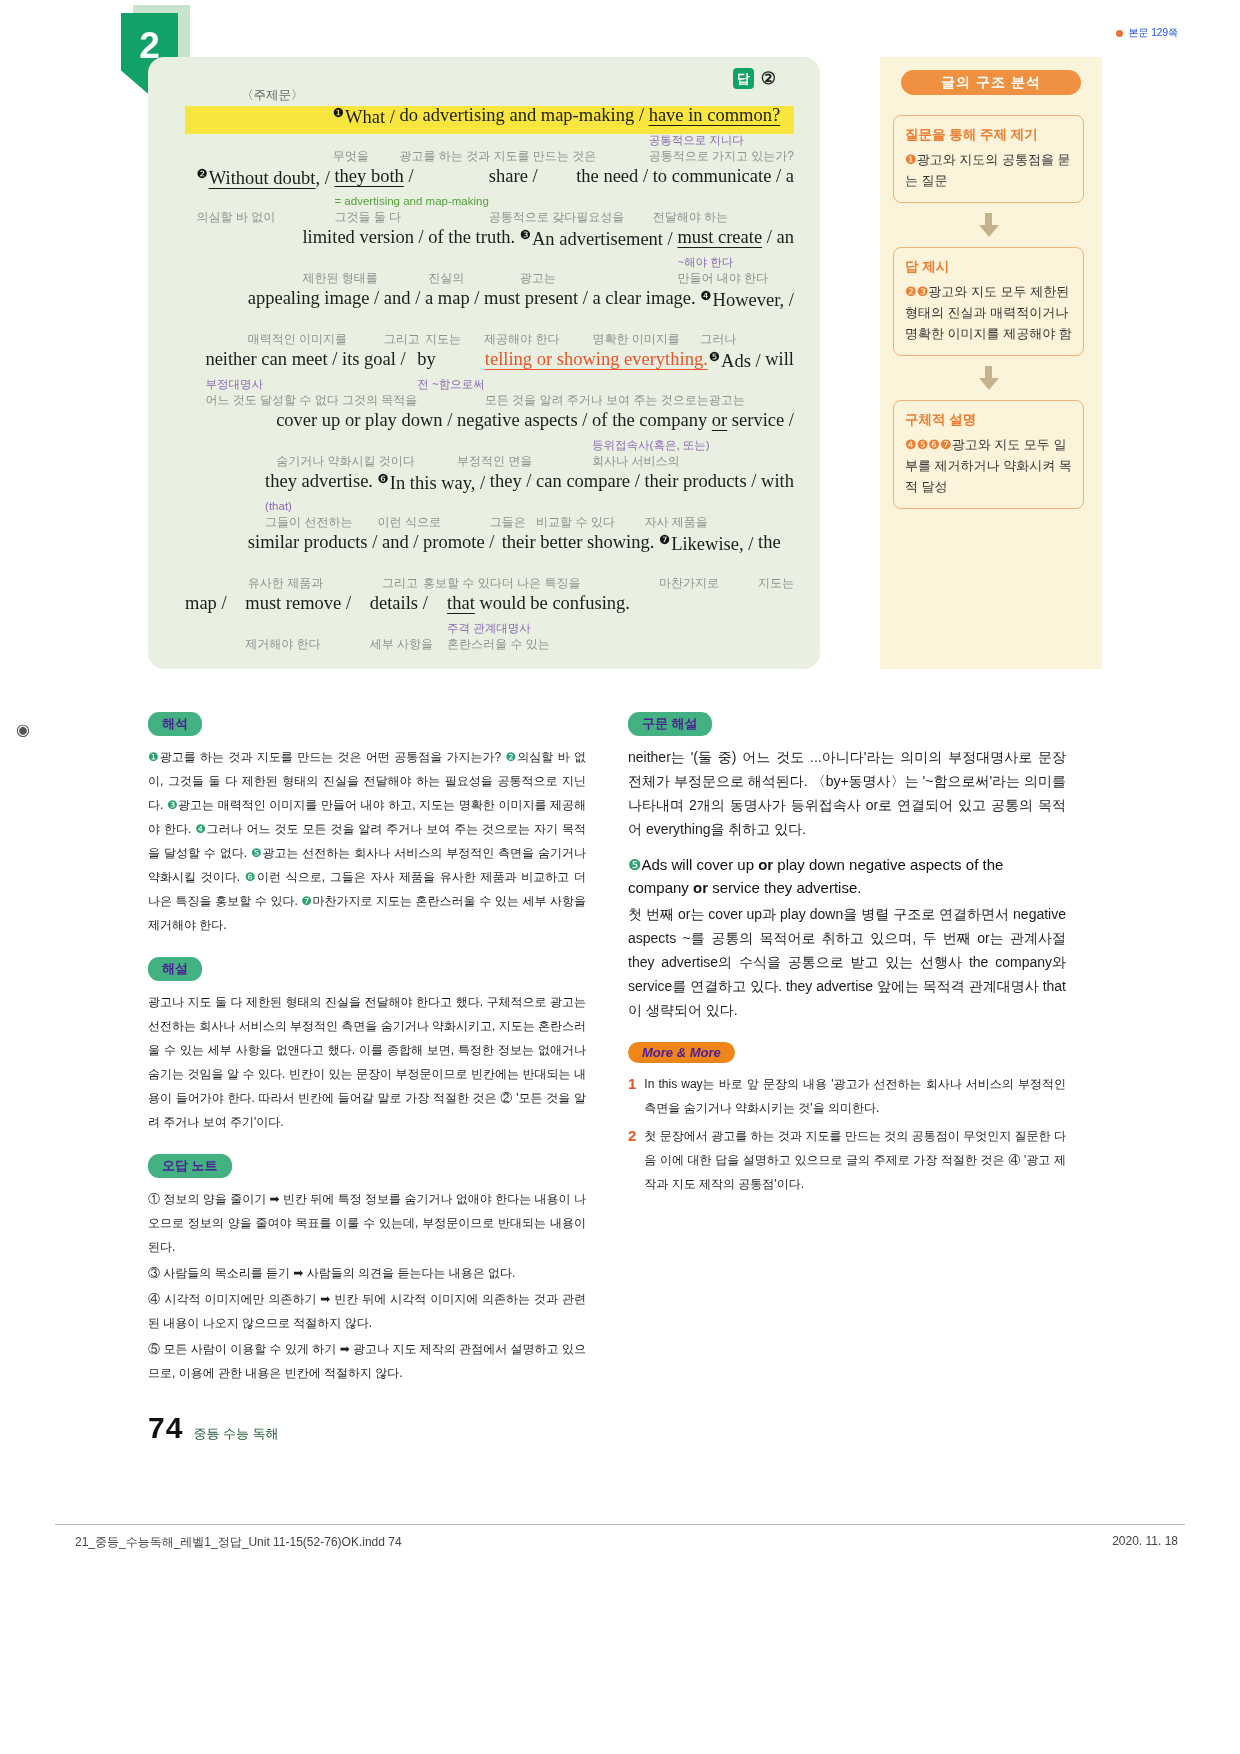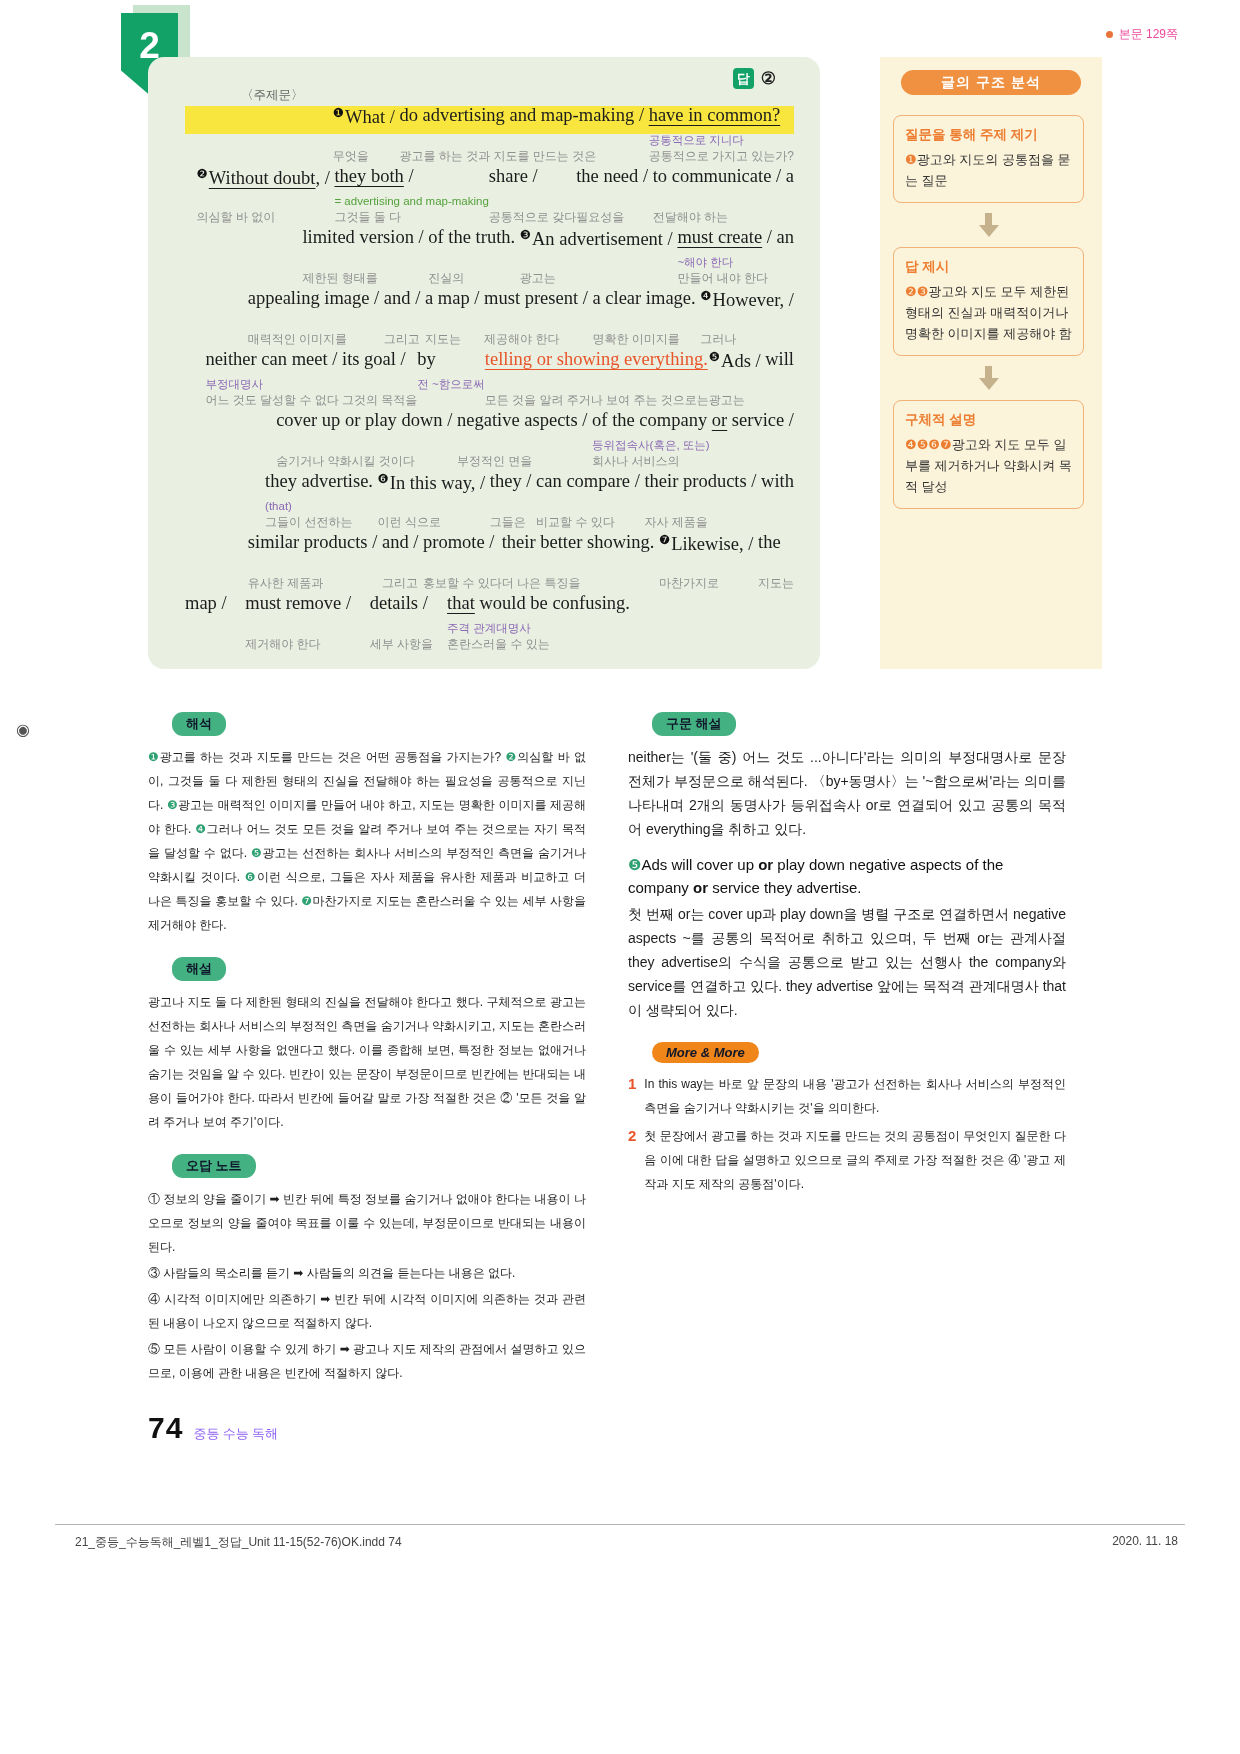--- a/index.html
+++ b/index.html
@@ -1,20 +1,20 @@
 <!DOCTYPE html>
 <html><head>
 <meta charset="utf-8">
 <style>
   * { margin:0; padding:0; box-sizing:border-box; }
   body { background:#d8d8d8; font-family:"Liberation Sans", sans-serif; }
   .page { position:relative; width:1240px; height:1754px; background:#ffffff; margin:0 auto; overflow:hidden; }
 
   
-  .top-ref { position:absolute; top:26px; right:62px; font-size:12px; color:#ec4899; display:flex; align-items:center; gap:6px; }
+  .top-ref { position:absolute; top:26px; right:62px; font-size:10px; color:#1d4ed8; display:flex; align-items:center; gap:6px; }
   .top-ref .dot { width:7px; height:7px; border-radius:50%; background:#e8743a; display:inline-block; }
 
   
   .unit-shadow { position:absolute; left:133px; top:5px; width:57px; height:82px;
     clip-path:polygon(0 0,100% 0,100% 70%,50% 100%,0 70%); background:#c8e4cc; }
   .unit-badge { position:absolute; left:121px; top:13px; width:57px; height:82px;
     clip-path:polygon(0 0,100% 0,100% 70%,50% 100%,0 70%); background:#12a268;
     color:#fff; font-size:37px; font-weight:bold; text-align:center; line-height:66px; }
 
   
@@ -52,37 +52,37 @@
   .sbox-body { font-size:13px; color:#333; line-height:1.62; }
   .structure-panel .cnum { color:#ed7d31; }
   .arrow-wrap { display:flex; flex-direction:column; align-items:center; margin:10px 0; }
   .arrow-stem { width:7px; height:12px; background:#c5b28d; }
   .arrow-head { width:0; height:0; border:10px solid transparent; border-top:12px solid #c5b28d; border-bottom:0; }
 
   
   .col { position:absolute; top:712px; }
   .col.left  { left:148px; width:438px; }
   .col.right { left:628px; width:438px; }
-  .badge { display:inline-block; background:#43b181; color:#0f172a; font-size:13px; font-weight:bold;
-    padding:3px 14px; border-radius:11px; margin-bottom:9px;margin-left:24px; }
+  .badge { display:inline-block; background:#43b181; color:#4c1d95; font-size:13px; font-weight:bold;
+    padding:3px 14px; border-radius:11px; margin-bottom:9px; }
   .badge.orange { background:#f08519; font-style:italic; }
   .ktext { font-size:12px; line-height:24px; color:#1d1d1d; text-align:justify; }
   .sect { margin-bottom:20px; }
   .col .cnum { color:#2fa172; }
   .odap-item { margin-bottom:2px; }
   .gblock { margin-bottom:12px; }
   .gen { font-size:15px; line-height:23px; color:#111; margin-bottom:3px; }
   .gko { font-size:14px; line-height:24px; color:#1d1d1d; text-align:justify; }
   .mitem { display:flex; gap:8px; margin-bottom:4px; }
   .mnum { color:#e8552a; font-weight:bold; font-size:15px; line-height:24px; }
   .mtext { flex:1; }
 
   .pgrow { margin-top:26px; display:flex; align-items:baseline; gap:10px; }
   .pgnum { font-size:30px; font-weight:bold; color:#111; letter-spacing:1px; }
-  .pglabel { font-size:13px; color:#8b5cf6;font-family:Liberation Serif, serif; }
+  .pglabel { font-size:13px; color:#14532d; }
 
   .reg-mark { position:absolute; left:16px; top:720px; font-size:16px; color:#555; }
   .footer-rule { position:absolute; left:55px; right:55px; top:1524px; border-top:1px solid #b5b5b5; }
   .footer { position:absolute; top:1534px; left:75px; right:62px; display:flex;
     justify-content:space-between; font-size:12px; color:#444; }
 </style>
 </head>
 <body>
 
 <div class="page">

